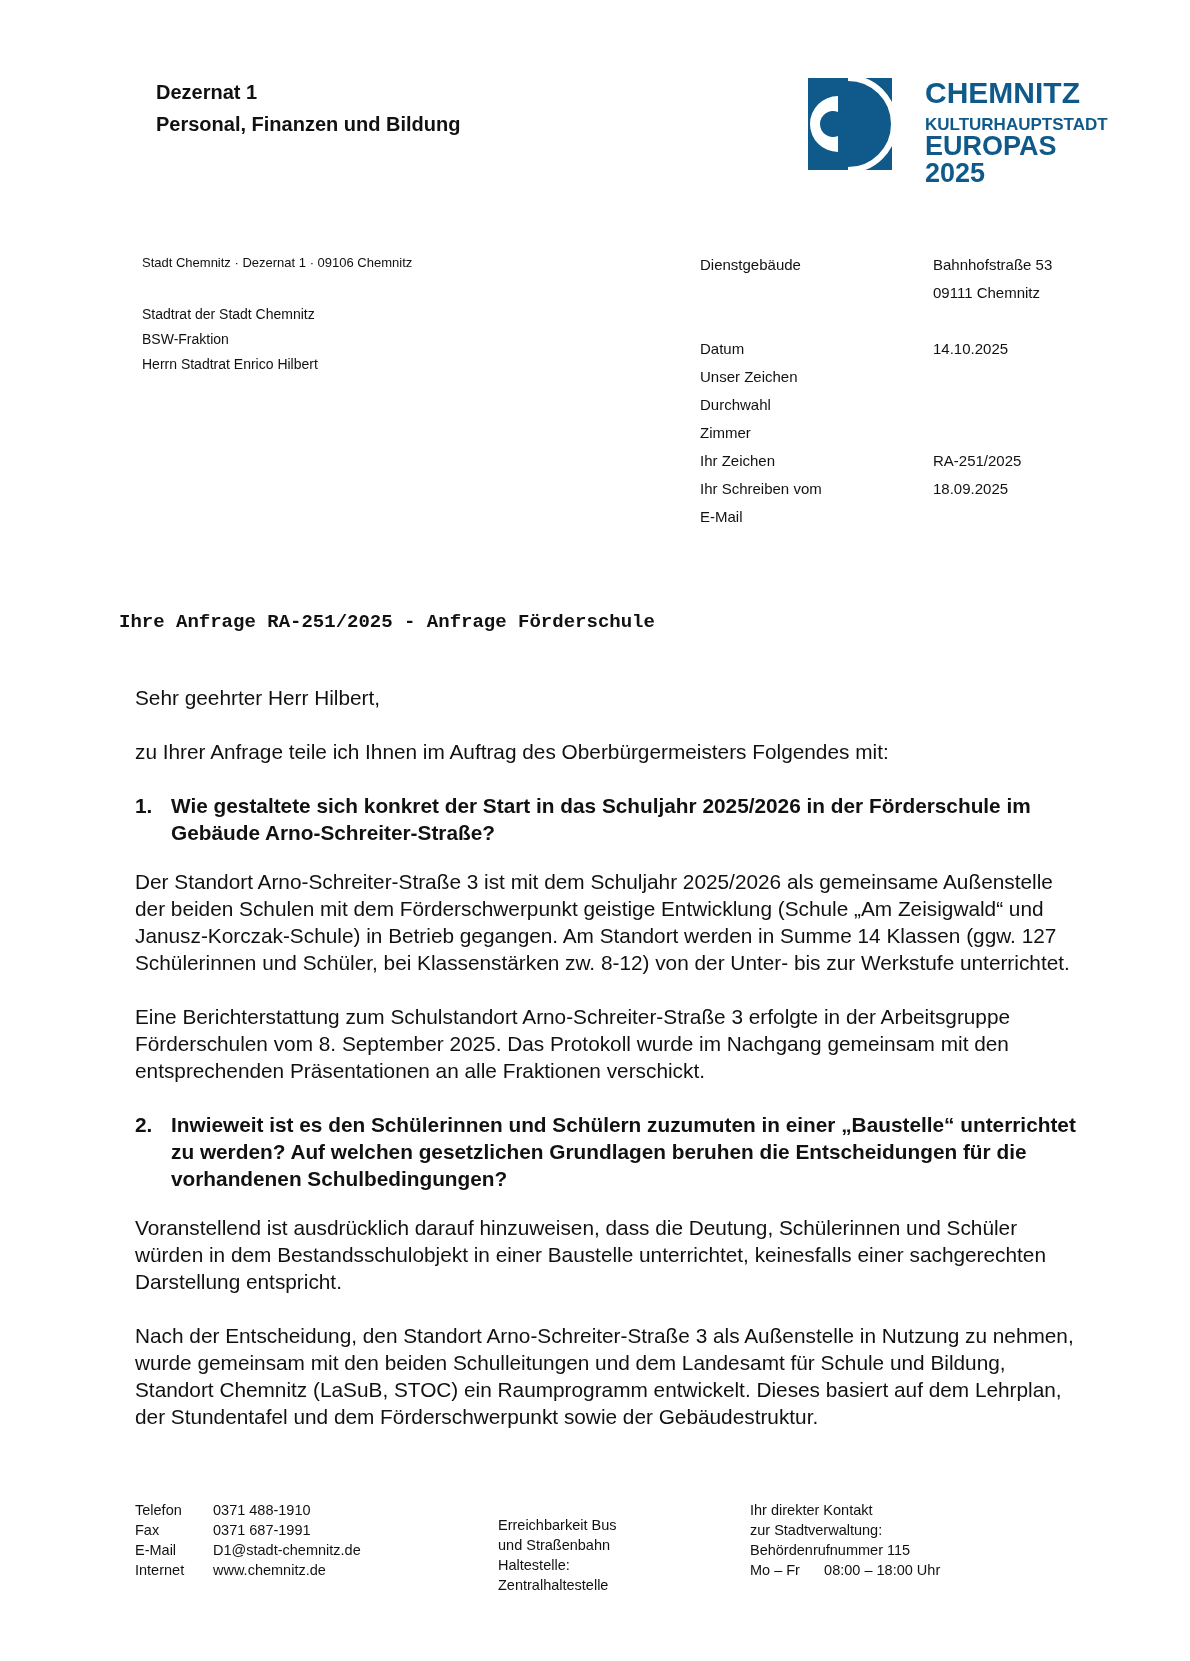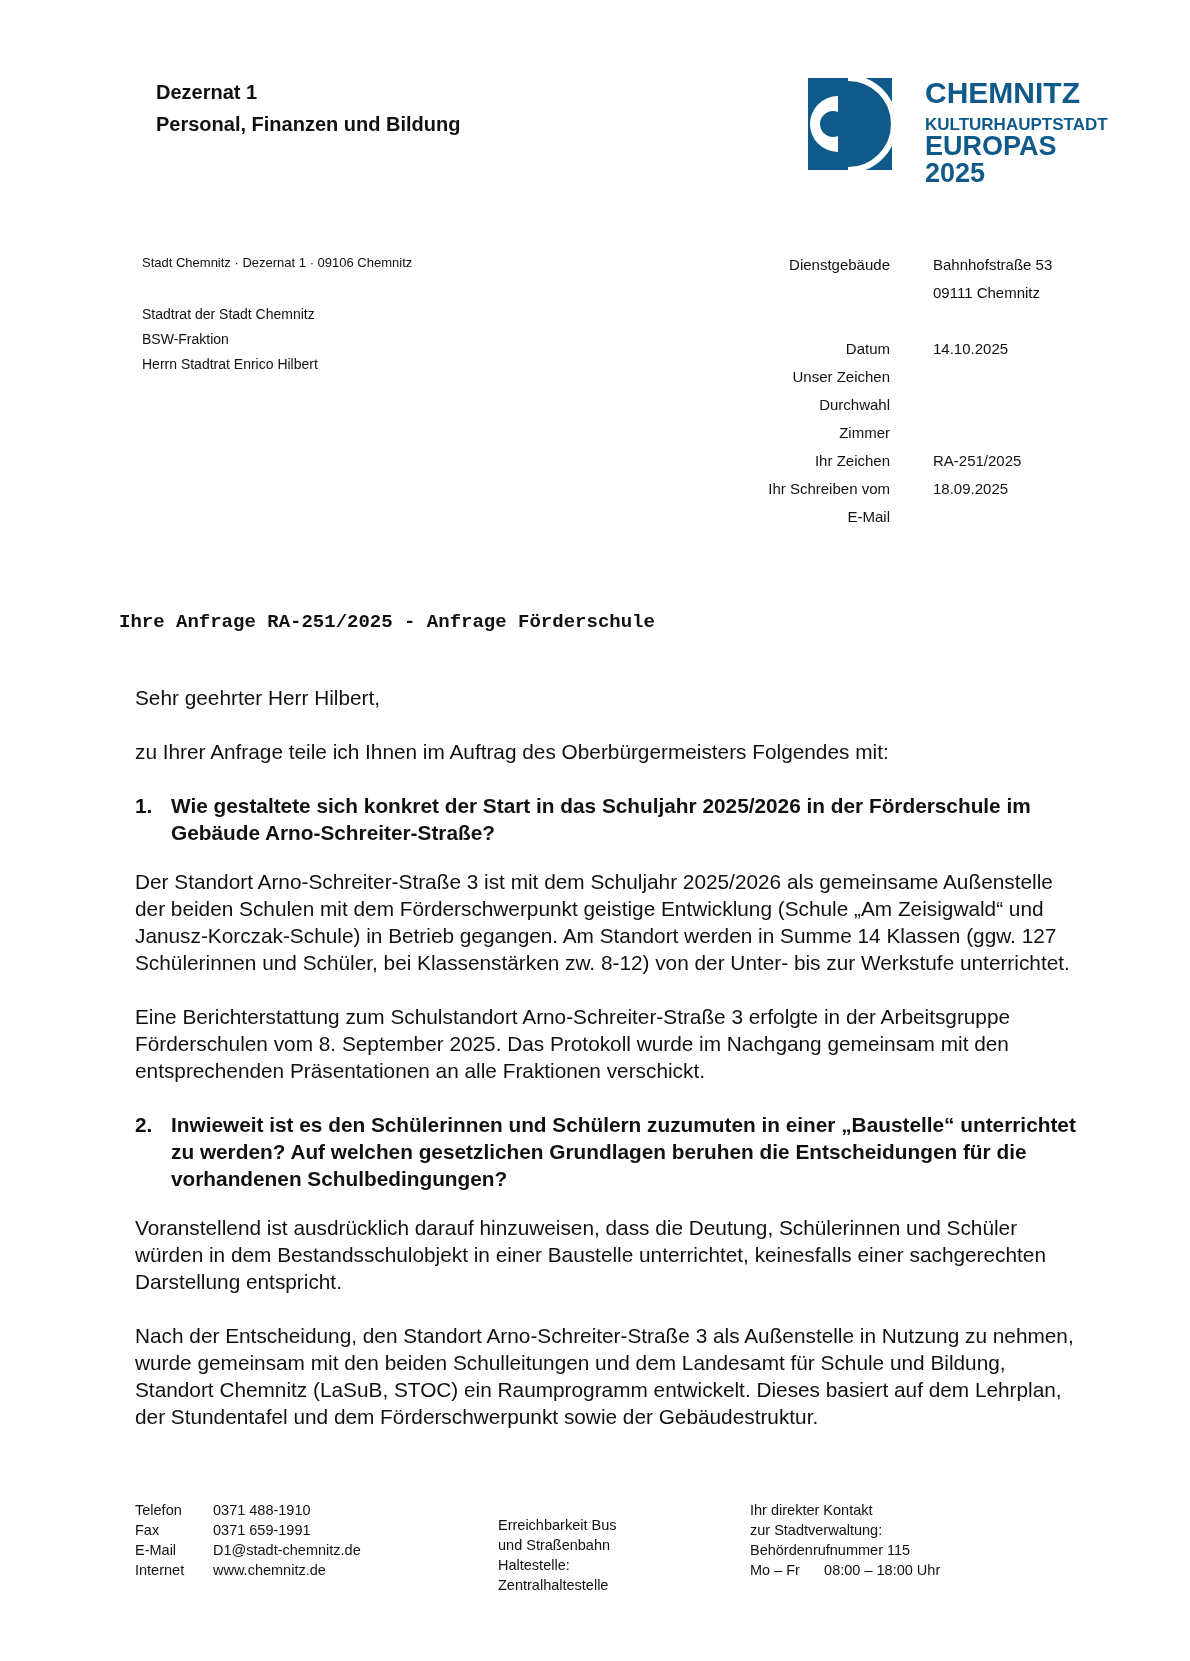--- a/index.html
+++ b/index.html
@@ -9,21 +9,21 @@
   .logo{left:800px;top:78px;width:290px;height:96px;}
   .logo-mark{position:absolute;left:0;top:0;width:92px;height:92px;}
   .logo-text{position:absolute;left:125px;top:0;color:#0f5a8a;font-weight:bold;line-height:1;}
   .lt1{font-size:30px;letter-spacing:0px;}
   .lt2{font-size:17px;margin-top:8px;}
   .lt3{font-size:27px;margin-top:0;}
   .sender{left:142px;top:255px;font-size:13px;}
   .recipient{left:142px;top:302px;font-size:14px;line-height:25px;}
   .info{left:700px;top:250px;width:400px;font-size:15px;}
   .info-row{display:flex;height:28px;align-items:center;}
-  .info-label{width:190px;text-align:right;}
+  .info-label{width:190px;}
   .info-value{margin-left:43px;}
   .subject{left:119px;top:611px;font-size:19px;font-weight:bold;font-family:Liberation Mono, monospace;}
   .body{left:135px;top:684px;width:950px;font-size:20.8px;line-height:27px;}
   .body p{margin:0 0 27px 0;}
   .q{display:flex;font-weight:bold;margin:0 0 22px 0;}
   .q .num{width:36px;flex-shrink:0;}
   .footer{left:135px;top:1500px;width:900px;font-size:14.5px;line-height:20px;}
   .fcol{position:absolute;top:0;}
   .frow{display:flex;}
   .flabel{width:78px;}
@@ -122,21 +122,21 @@
 </div>
 
 <div class="abs footer">
   <div class="fcol" style="left:0;">
     <div class="frow">
         <span class="flabel">Telefon</span>
         <span>0371 488-1910</span>
       </div>
     <div class="frow">
         <span class="flabel">Fax</span>
-        <span>0371 659-1991</span>
+        <span>0371 687-1991</span>
       </div>
     <div class="frow">
         <span class="flabel">E-Mail</span>
         <span>D1@stadt-chemnitz.de</span>
       </div>
     <div class="frow">
         <span class="flabel">Internet</span>
         <span>www.chemnitz.de</span>
       </div>
   </div>

